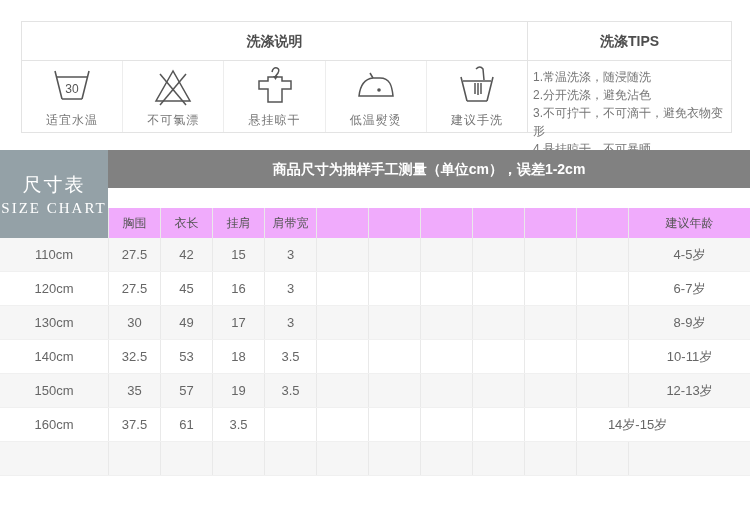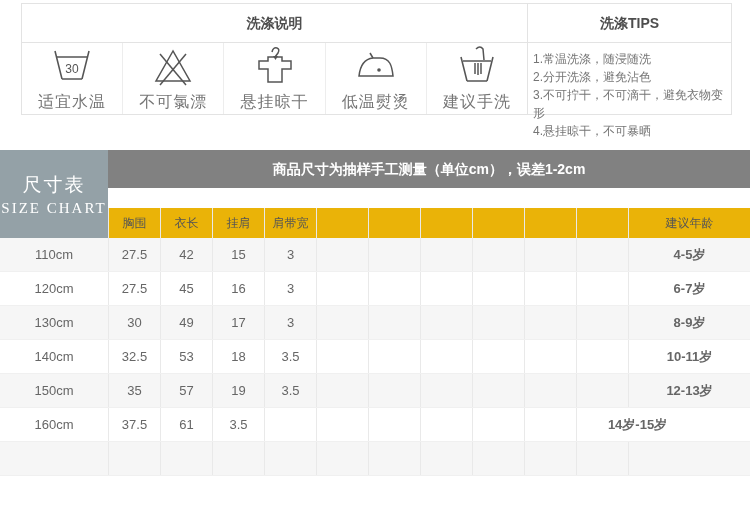--- a/index.html
+++ b/index.html
@@ -1,53 +1,53 @@
 <!DOCTYPE html>
 <html><head>
 <meta charset="utf-8">
 <style>
   html,body{margin:0;padding:0;background:#fff;}
   .page{position:relative;width:750px;height:515px;background:#fff;overflow:hidden;
         font-family:"Liberation Sans",sans-serif;}
 
   
-  .wash{position:absolute;left:21px;top:3px;width:711px;height:112px;
+  .wash{position:absolute;left:21px;top:21px;width:711px;height:112px;
         border:1px solid #e3e3e3;display:flex;box-sizing:border-box;background:#fff;}
   .wash-left{width:505px;display:flex;flex-direction:column;border-right:1px solid #e3e3e3;}
   .wash-right{flex:1;display:flex;flex-direction:column;}
   .wash-header{height:38px;line-height:38px;text-align:center;font-size:14px;
                font-weight:600;color:#4d4d4d;border-bottom:1px solid #e3e3e3;}
   .wash-icons{flex:1;display:flex;}
   .wash-cell{flex:1;display:flex;flex-direction:column;align-items:center;
              justify-content:center;border-right:1px solid #ededed;}
   .wash-cell:last-child{border-right:none;text-align:right;}
   .wash-cell svg{display:block;}
-  .wash-label{font-size:16px;color:#757575;margin-top:4px;letter-spacing:1px;}
+  .wash-label{font-size:12px;color:#757575;margin-top:4px;letter-spacing:1px;}
   .wash-tips{flex:1;padding:7px 4px 0 5px;font-size:12px;color:#757575;line-height:18px;}
 
   
   .size{position:absolute;left:0;top:150px;width:750px;}
   .size-top{display:flex;height:88px;}
   .size-sidebar{width:108px;background:#94a1a7;color:#fff;display:flex;
                 flex-direction:column;align-items:center;justify-content:center;}
   .sb-title{font-size:19px;letter-spacing:2px;}
   .sb-sub{font-family:"Liberation Serif",serif;font-size:15px;letter-spacing:2px;margin-top:2px;}
   .size-right{flex:1;display:flex;flex-direction:column;gap:20px;}
   .size-banner{height:38px;line-height:38px;background:#818181;color:#fff;
                text-align:center;font-size:14px;font-weight:600;}
-  .size-colheads{flex:1;display:flex;background:#eab308;}
+  .size-colheads{flex:1;display:flex;background:#f0abfc;}
   .hcell{width:52px;flex:none;display:flex;align-items:center;justify-content:center;
          font-size:12px;color:#555;border-left:1px solid #e9e9e9;box-sizing:border-box;}
   .hcell.wide{width:122px;text-align:right;}
   .srow{display:flex;height:34px;box-sizing:border-box;border-bottom:1px solid #f0f0f0;}
   .srow:nth-child(odd){background:#f6f6f6;}
   .scell{width:52px;flex:none;display:flex;align-items:center;justify-content:center;
          font-size:13px;color:#666;border-left:1px solid #e9e9e9;box-sizing:border-box;}
   .scell.first{width:108px;border-left:none;}
-  .scell.wide{width:122px;font-weight:bold;}
+  .scell.wide{width:122px;}
 </style>
 </head>
 <body>
 
 <div class="page">
 
   <section class="wash">
     <div class="wash-left">
       <div class="wash-header">洗涤说明</div>
       <div class="wash-icons">

